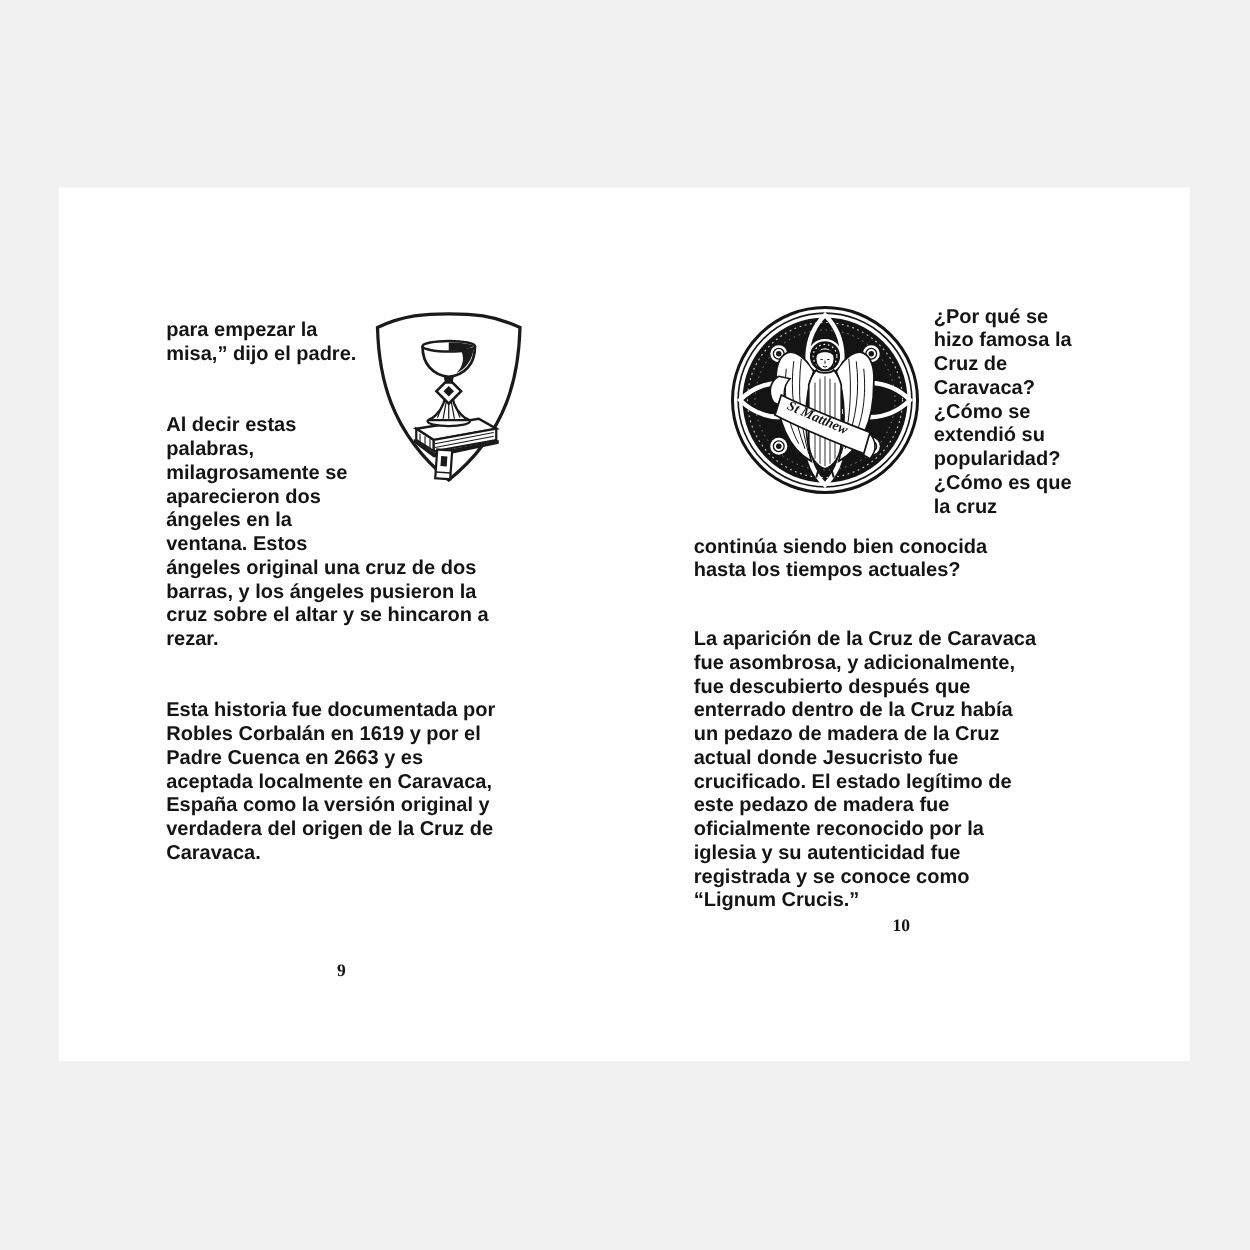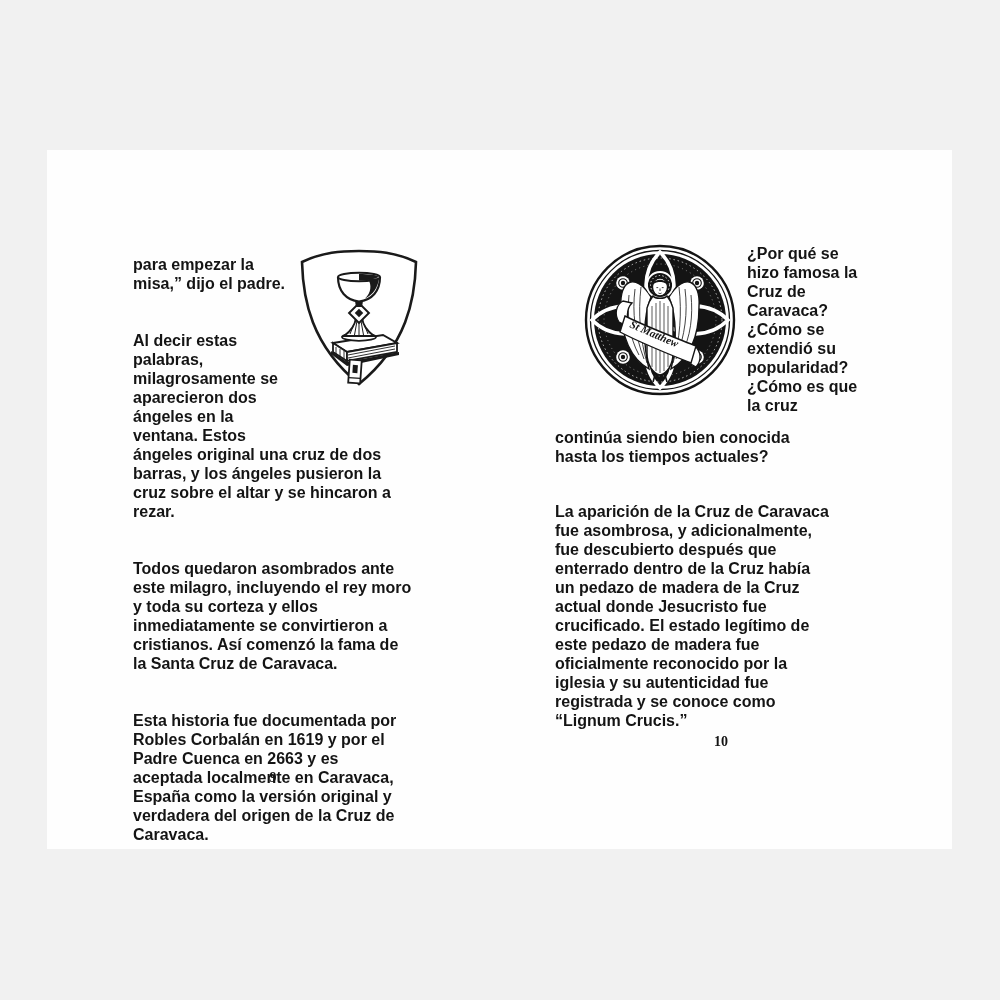--- a/index.html
+++ b/index.html
@@ -48,26 +48,20 @@
       <p>Al decir estas
 palabras,
 milagrosamente se
 aparecieron dos
 ángeles en la
 ventana. Estos
 ángeles original una cruz de dos
 barras, y los ángeles pusieron la
 cruz sobre el altar y se hincaron a
 rezar.</p>
-      <p>Todos quedaron asombrados ante
-este milagro, incluyendo el rey moro
-y toda su corteza y ellos
-inmediatamente se convirtieron a
-cristianos. Así comenzó la fama de
-la Santa Cruz de Caravaca.</p>
       <p>Esta historia fue documentada por
 Robles Corbalán en 1619 y por el
 Padre Cuenca en 2663 y es
 aceptada localmente en Caravaca,
 España como la versión original y
 verdadera del origen de la Cruz de
 Caravaca.</p>
     </div>
 
     <div class="shield-img">

